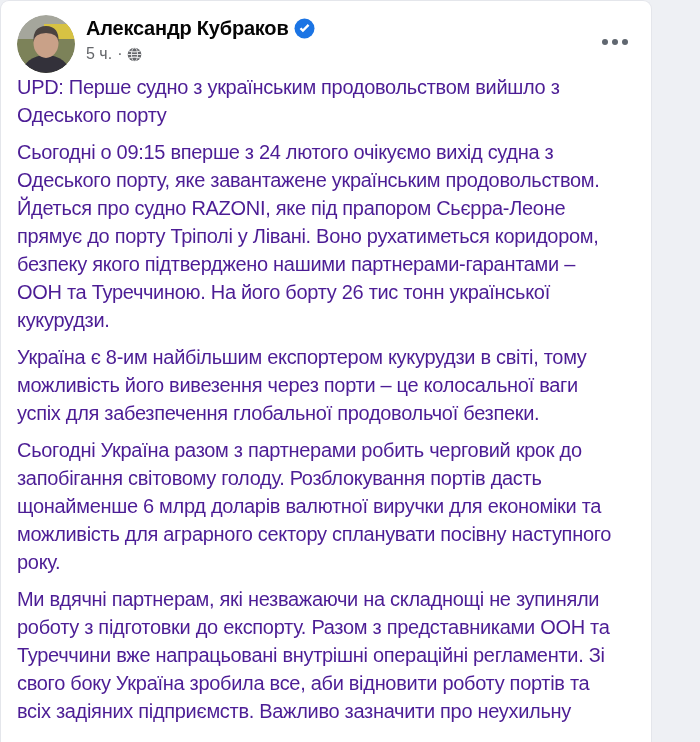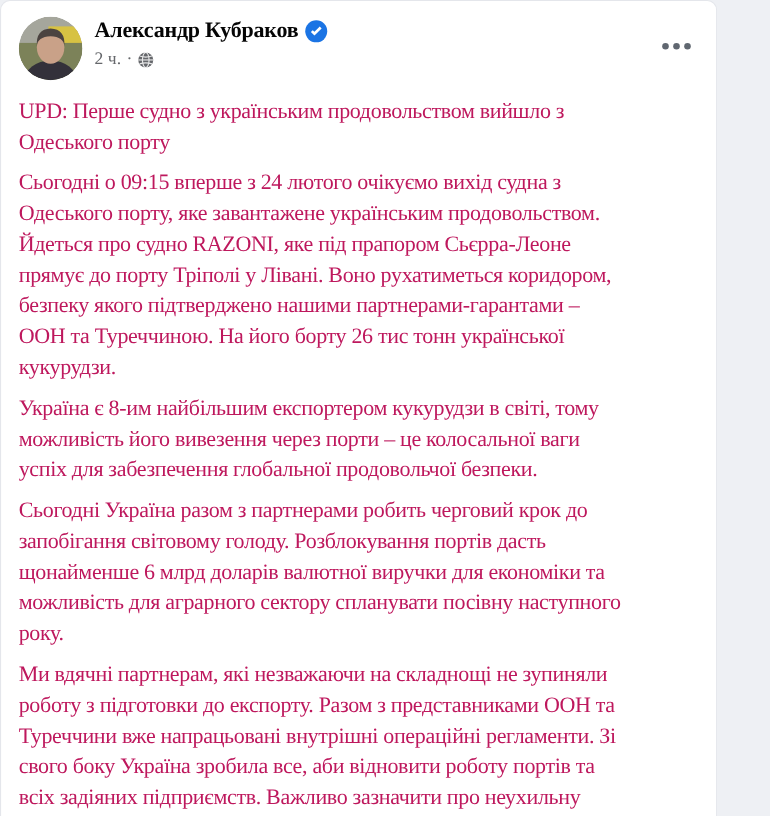--- a/index.html
+++ b/index.html
@@ -10,21 +10,20 @@
     overflow:hidden;
   }
   .post-card {
     position:absolute; top:0; left:0;
     width:652px; height:742px;
     background:#ffffff;
     border:1px solid #e4e6eb;
     border-bottom:none;
     border-radius:9px 9px 0 0;
     overflow:hidden;
-    font-family:Liberation Serif, serif;
   }
   
   .post-header {
     display:flex;
     padding:14px 16px 0 16px;
     position:relative;
   }
   .avatar-wrap {
     width:58px; height:58px;
     border-radius:50%;
@@ -63,26 +62,26 @@
     gap:4px;
     cursor:pointer;
   }
   .menu-button .dot {
     width:6px; height:6px;
     border-radius:50%;
     background:#606770;
   }
   
   .post-body {
-    margin-top:14px;
+    margin-top:0;
     padding:0 16px;
     font-size:20px;
     line-height:28px;
     letter-spacing:-0.3px;
-    color:#be185d;
+    color:#4c1d95;
   }
   .post-paragraph {
     white-space:pre-line;
     margin-bottom:9px;
   }
 </style>
 </head>
 <body>
 
 <div class="post-card">
@@ -109,21 +108,21 @@
 
     <div class="header-text">
       <div class="name-row">
         <a class="author-name">Александр Кубраков</a>
         <svg class="verified-badge" viewBox="0 0 21 21">
           <circle cx="10.5" cy="10.5" r="10" fill="#1b74e4"></circle>
           <path d="M5.6 11.1 L8.9 14.3 L15.4 7.8 L13.7 6.1 L8.9 10.9 L7.3 9.4 Z" fill="#ffffff"></path>
         </svg>
       </div>
       <div class="meta-row">
-        <span class="timestamp">2 ч.</span>
+        <span class="timestamp">5 ч.</span>
         <span class="meta-sep">·</span>
         <svg class="globe" viewBox="0 0 16 16">
           <circle cx="8" cy="8" r="7.3" fill="#65676b"></circle>
           <g stroke="#ffffff" stroke-width="1.1" fill="none" opacity="0.85">
             <line x1="0.7" y1="8" x2="15.3" y2="8"></line>
             <ellipse cx="8" cy="8" rx="3.2" ry="7.3"></ellipse>
             <path d="M2 4.2 Q8 6.2 14 4.2"></path>
             <path d="M2 11.8 Q8 9.8 14 11.8"></path>
           </g>
         </svg>

